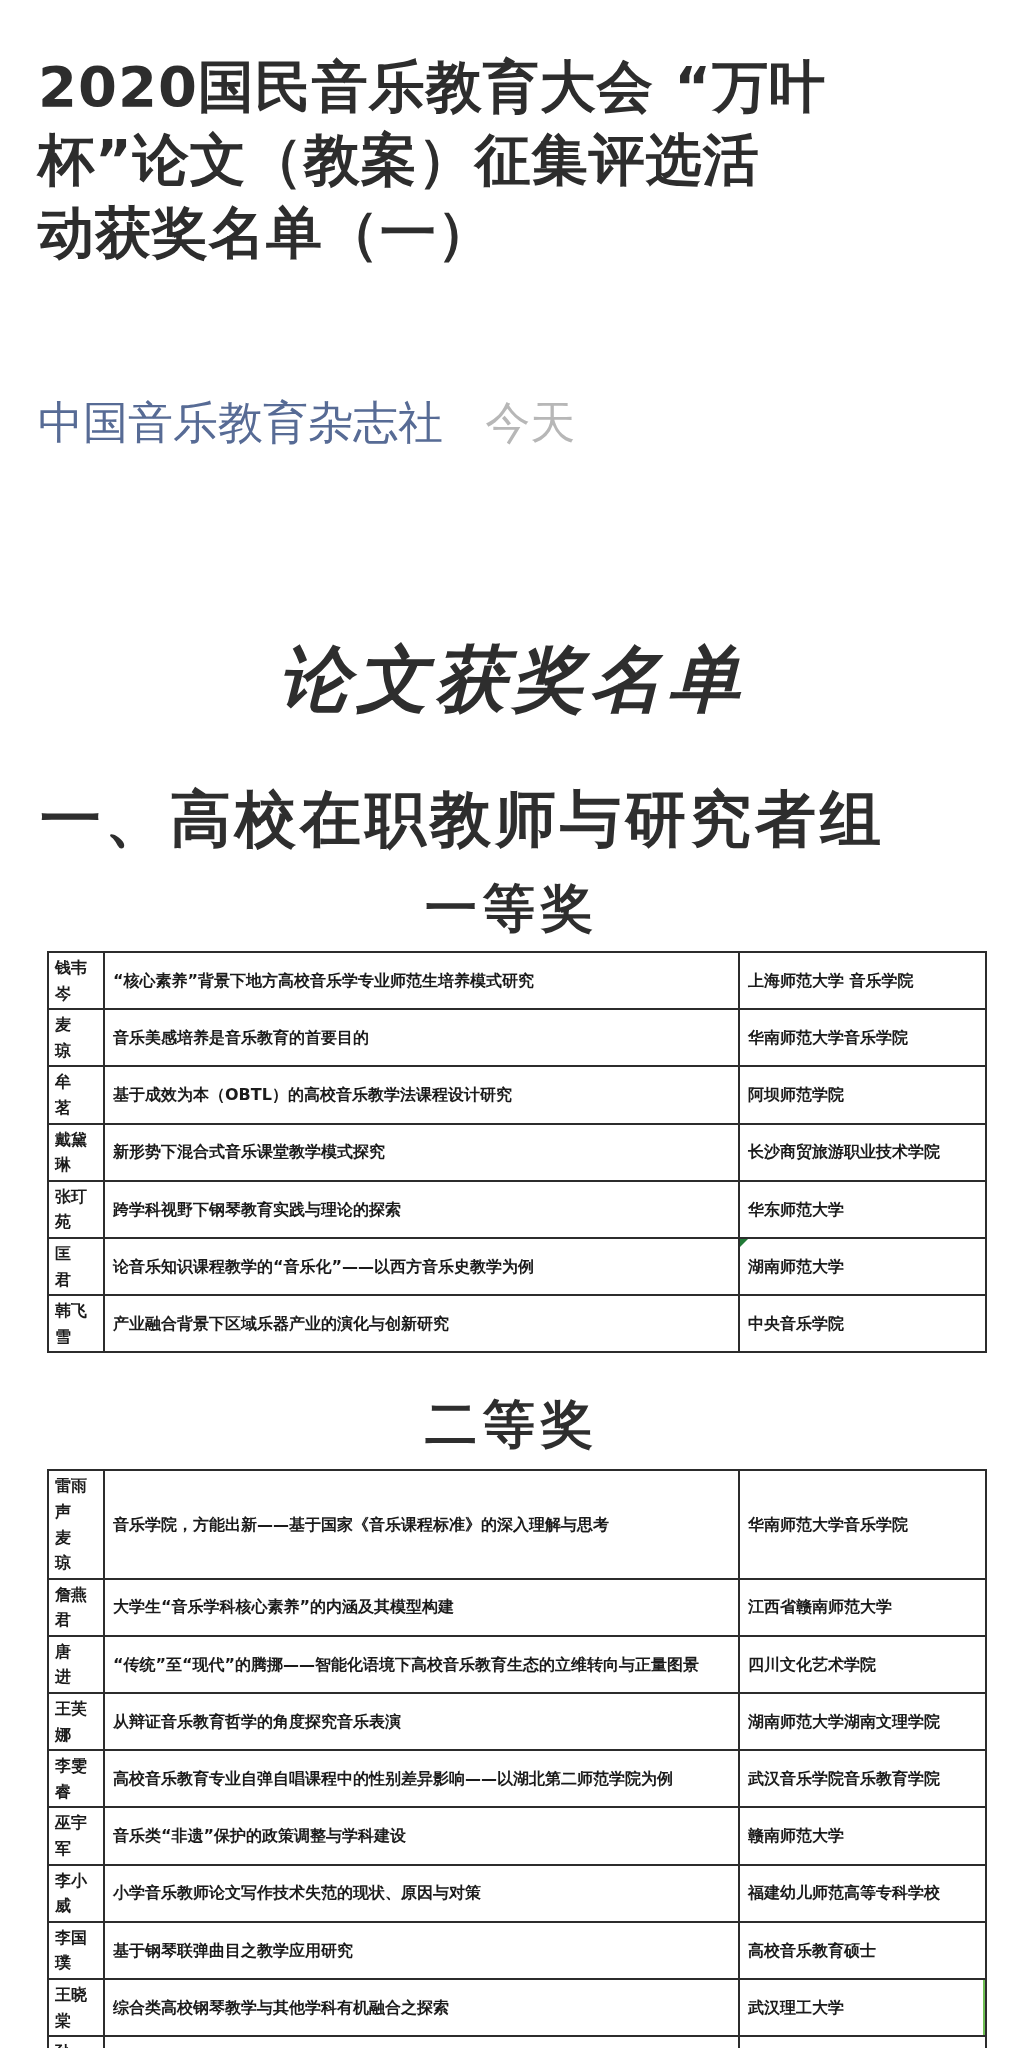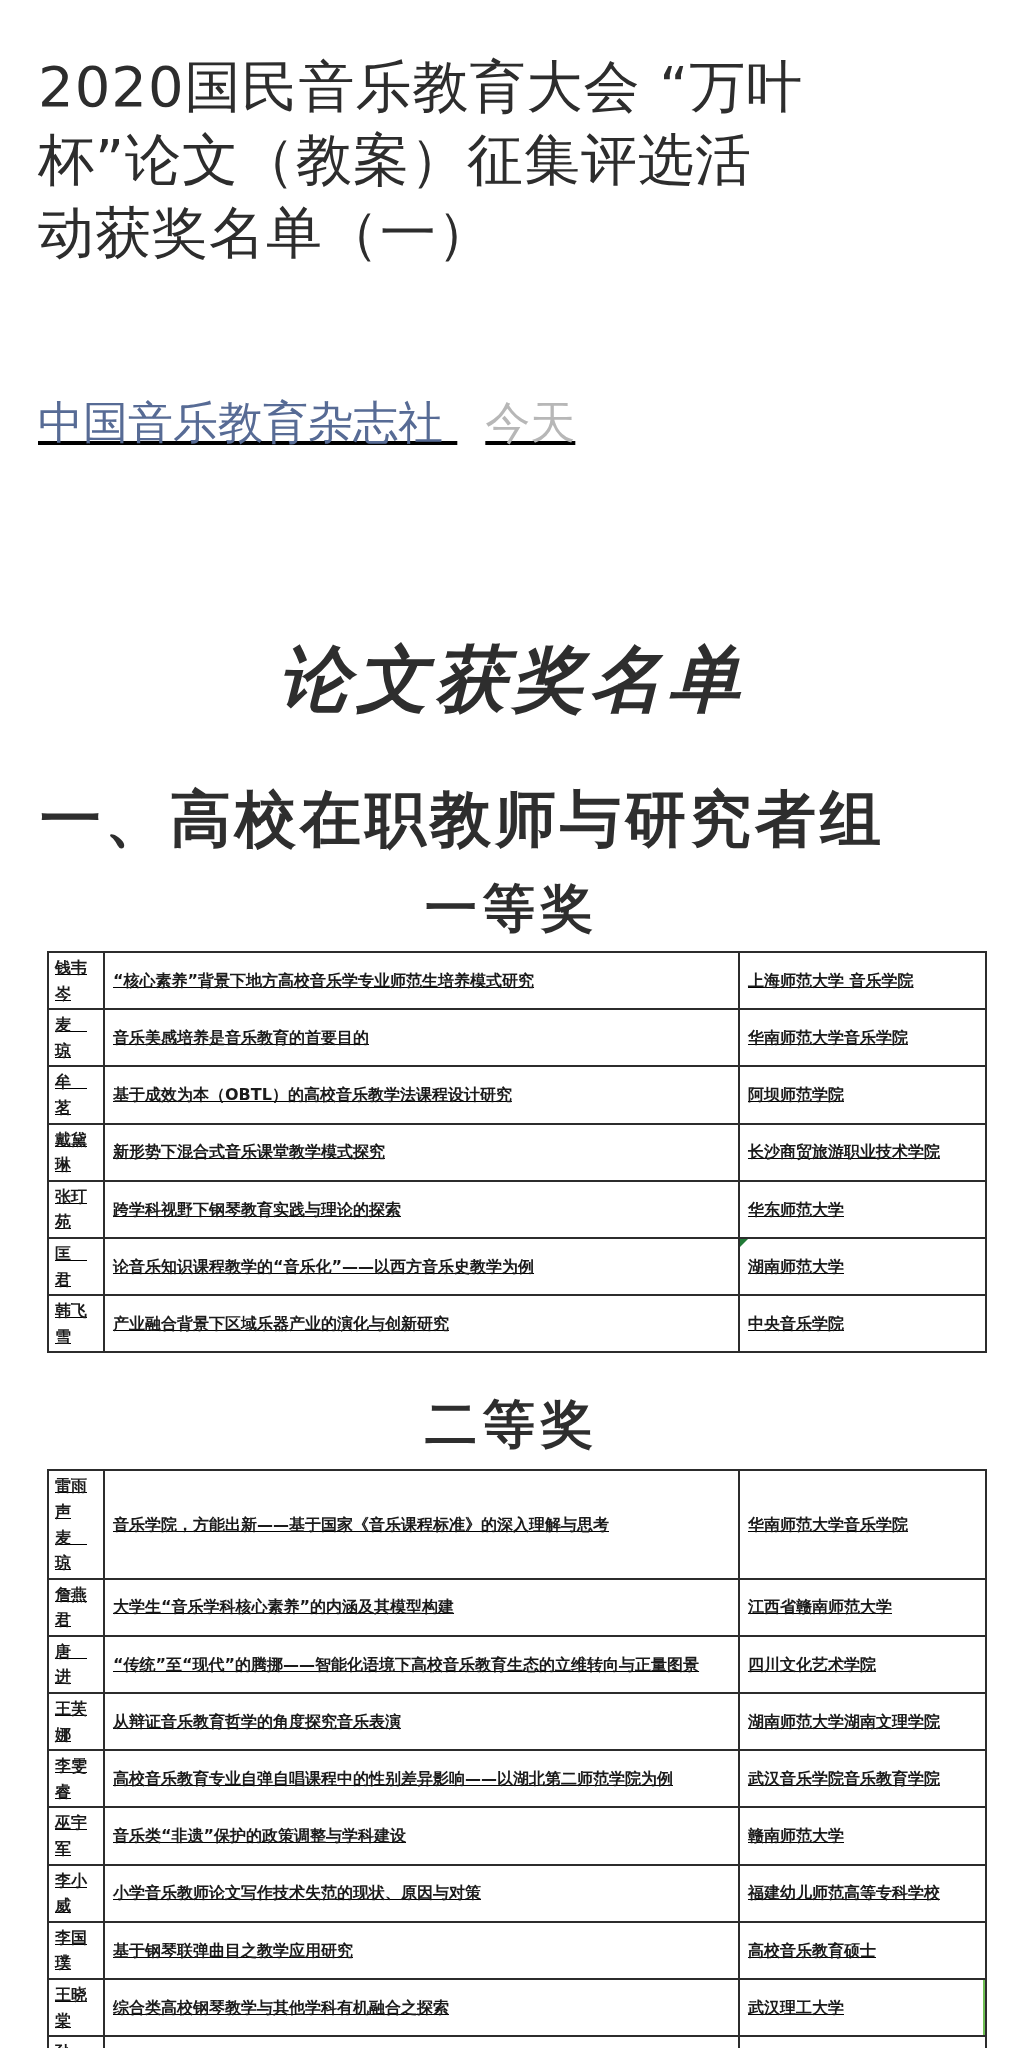--- a/index.html
+++ b/index.html
@@ -2,46 +2,46 @@
 <html><head>
 <meta charset="utf-8">
 <style>
   html, body { margin:0; padding:0; background:#ffffff; }
   body {
     width:1024px; height:2048px; overflow:hidden; position:relative;
     font-family:"DejaVu Sans","Liberation Sans",sans-serif;
   }
   .title {
     margin:50px 38px 0 38px;
-    color:#2d2d2d; font-size:56px; font-weight:400;
+    color:#2d2d2d; font-size:56px; font-weight:700;
     line-height:73px; letter-spacing:1px;
   }
   .title span { display:block; }
-  .byline { margin:126px 38px 0 38px; font-size:45px; line-height:56px;text-decoration:underline; }
+  .byline { margin:126px 38px 0 38px; font-size:45px; line-height:56px; }
   .byline .source { color:#576b95; cursor:pointer; }
   .byline .time { color:#b7b7b7; margin-left:28px; }
 
   .doc-title {
     margin:190px 0 0 0; text-align:center;
     font-size:72px; line-height:76px; font-weight:800;
     color:#2e2e2e; letter-spacing:6px;font-style:italic;
   }
   .group-title {
     margin:66px 38px 0 40px;
     font-size:61px; line-height:72px; font-weight:800;
     color:#2e2e2e; letter-spacing:4px;
   }
   .prize {
     text-align:center; font-size:52px; line-height:58px;
     font-weight:800; color:#2e2e2e; letter-spacing:6px;
   }
   .prize-1 { margin-top:24px; }
   .prize-2 { margin-top:42px; }
 
-  .table-wrap { position:relative; margin:14px 0 0 47px; width:938px;text-decoration:underline; }
+  .table-wrap { position:relative; margin:14px 0 0 47px; width:938px; }
   .table-wrap.second { margin-top:16px; }
   table { border-collapse:collapse; width:938px; table-layout:fixed; }
   td {
     border:2px solid #2c2c2c;
     font-size:16px; font-weight:600; color:#1b1b1b;
     vertical-align:middle; padding:2px 4px 2px 8px; line-height:1.35;
     overflow:hidden;
   }
   tr { height:37px; }
   td.col-name { white-space:pre-line; padding-left:6px; line-height:1.6; }

